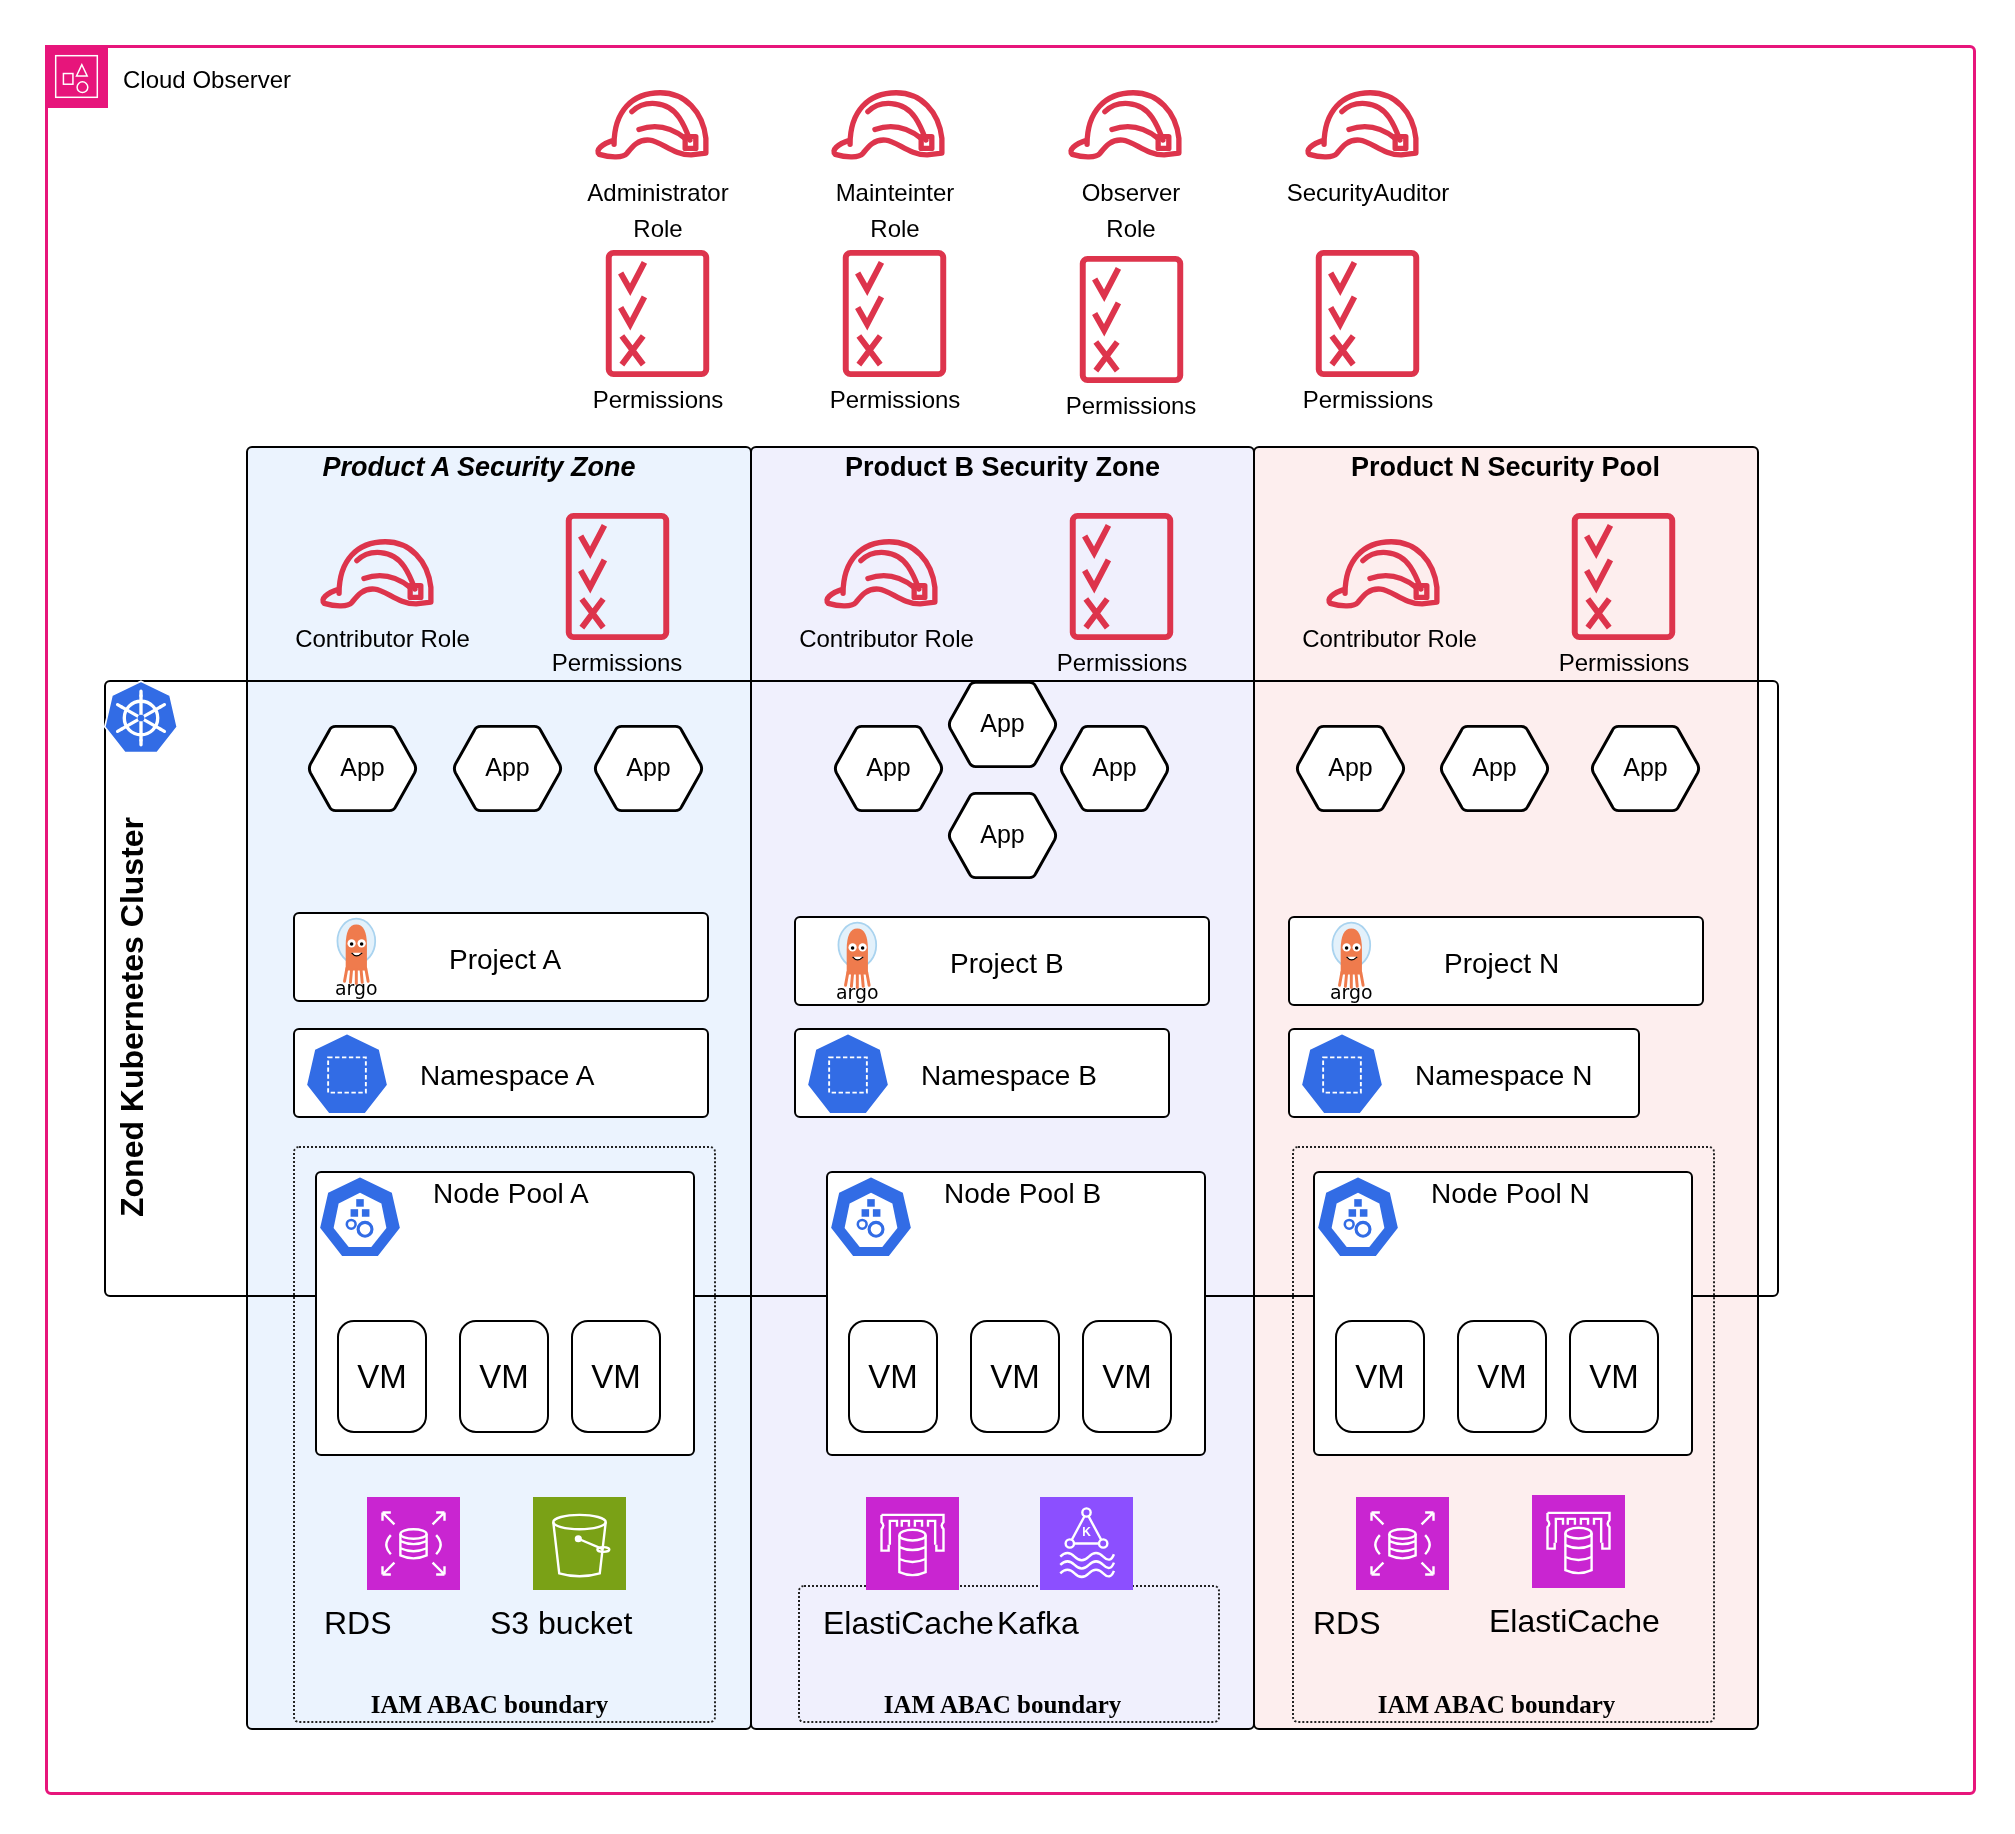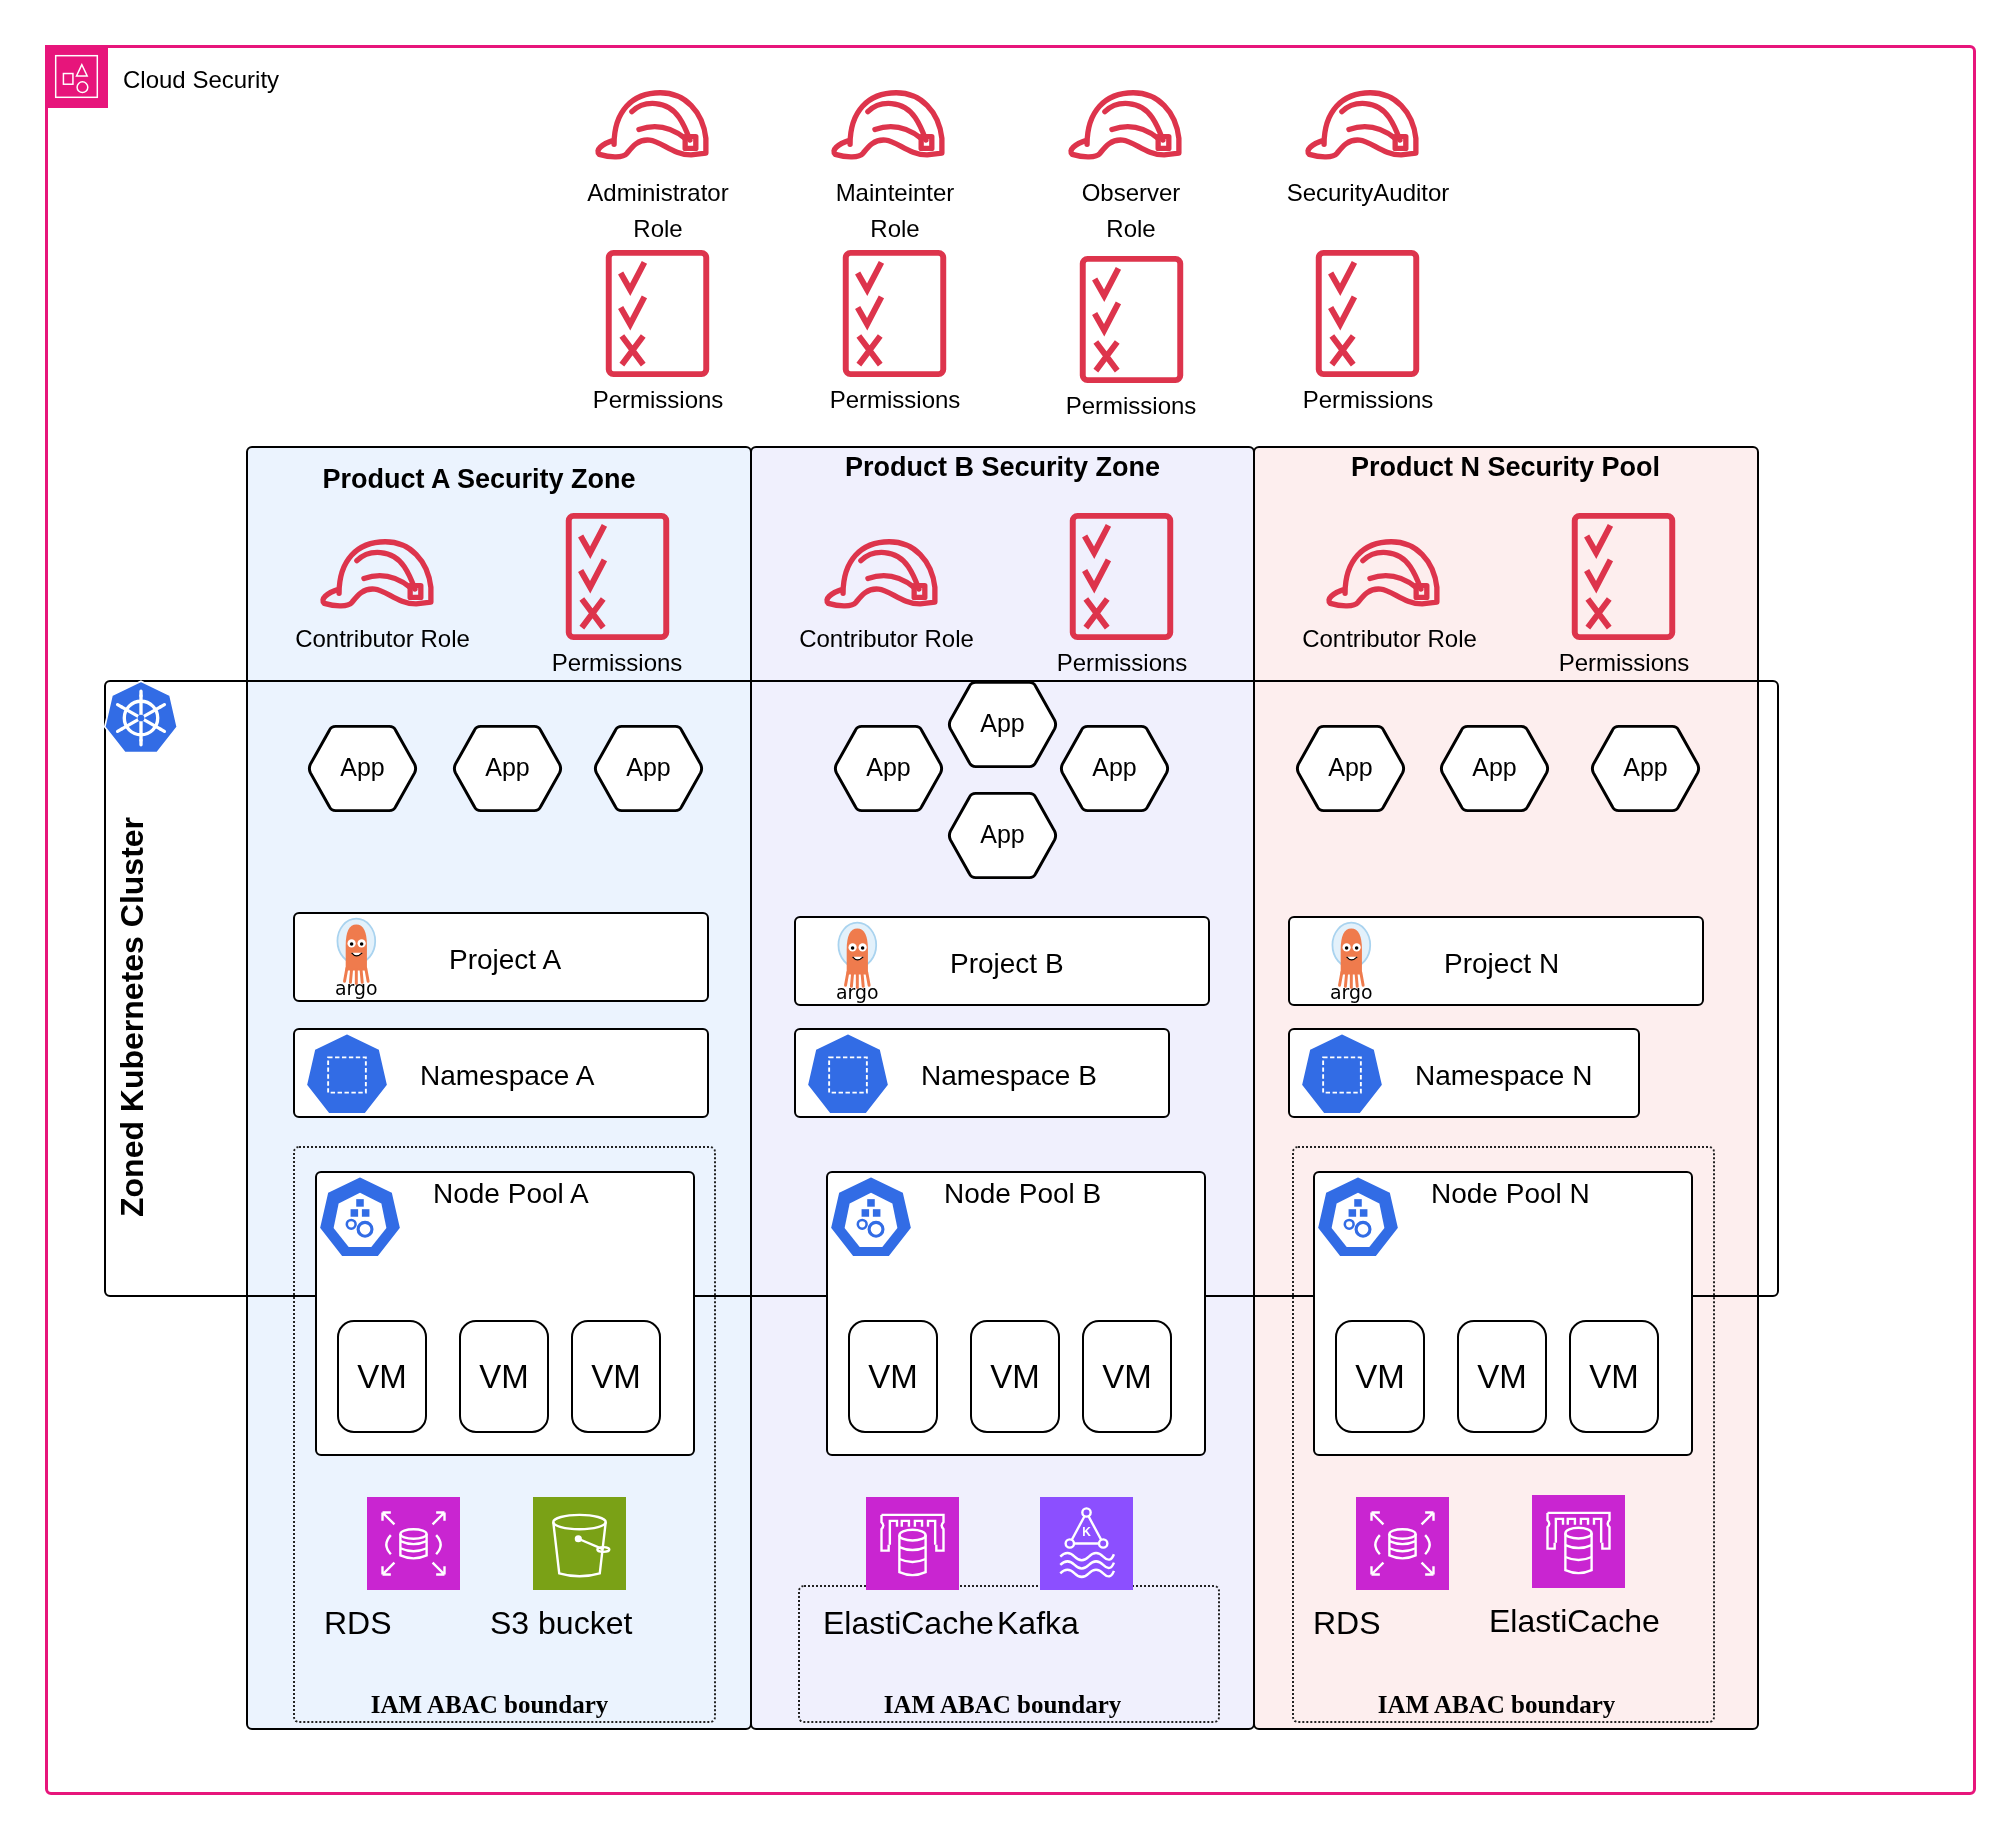--- a/index.html
+++ b/index.html
@@ -57,21 +57,21 @@
 
 <div class="abs account"></div>
 <div class="abs account-badge">
   <svg width="63" height="63" viewBox="0 0 106 106">
     <rect x="18" y="18" width="70" height="70" fill="none" stroke="#fff" stroke-width="2.5"></rect>
     <rect x="31" y="48" width="16" height="18" fill="none" stroke="#fff" stroke-width="2.5"></rect>
     <polygon points="62,33 53,52 71,52" fill="none" stroke="#fff" stroke-width="2.5"></polygon>
     <circle cx="63" cy="71" r="9" fill="none" stroke="#fff" stroke-width="2.5"></circle>
   </svg>
 </div>
-<div class="abs account-label">Cloud Security</div>
+<div class="abs account-label">Cloud Observer</div>
 
 <div id="top-roles">
     <div class="abs" style="left:590px;top:88px;width:137px;height:77px;">
       <svg width="137" height="77" viewBox="0 0 230 130">
         <use href="#helmet" width="230" height="130"></use>
       </svg>
     </div>
     <div class="abs role" style="left:563px;top:175px;">
       <div>Administrator</div>
       <div>Role</div>
@@ -141,21 +141,21 @@
       <circle cx="70" cy="70" r="30"></circle>
       <path d="M70 30 L70 110 M35 50 L105 90 M35 90 L105 50"></path>
       <path d="M70 22 L70 30 M28 46 L35 50 M28 94 L35 90 M112 46 L105 50 M112 94 L105 90 M70 110 L70 118"></path>
     </g>
     <circle cx="70" cy="70" r="6" fill="#326ce5"></circle>
   </svg>
 </div>
 <div class="abs cluster-title" style="left:114px;top:1217px;">Zoned  Kubernetes Cluster</div>
 
 <div id="zones">
-    <div class="abs zone-title" style="left:246px;top:464px;width:466px;">Product A Security Zone</div>
+    <div class="abs zone-title" style="left:246px;top:452px;width:466px;font-style:italic;">Product A Security Zone</div>
     <div class="abs" style="left:315px;top:537px;width:137px;height:77px;">
       <svg width="137" height="77" viewBox="0 0 230 130">
         <use href="#helmet" width="230" height="130"></use>
       </svg>
     </div>
     <div class="abs" style="left:264px;top:625px;width:237px;text-align:center;font-size:24px;">Contributor Role</div>
     <div class="abs" style="left:564px;top:511px;width:107px;height:131px;">
       <svg width="107" height="131" viewBox="0 0 180 220">
         <use href="#checklist" width="180" height="220"></use>
       </svg>

